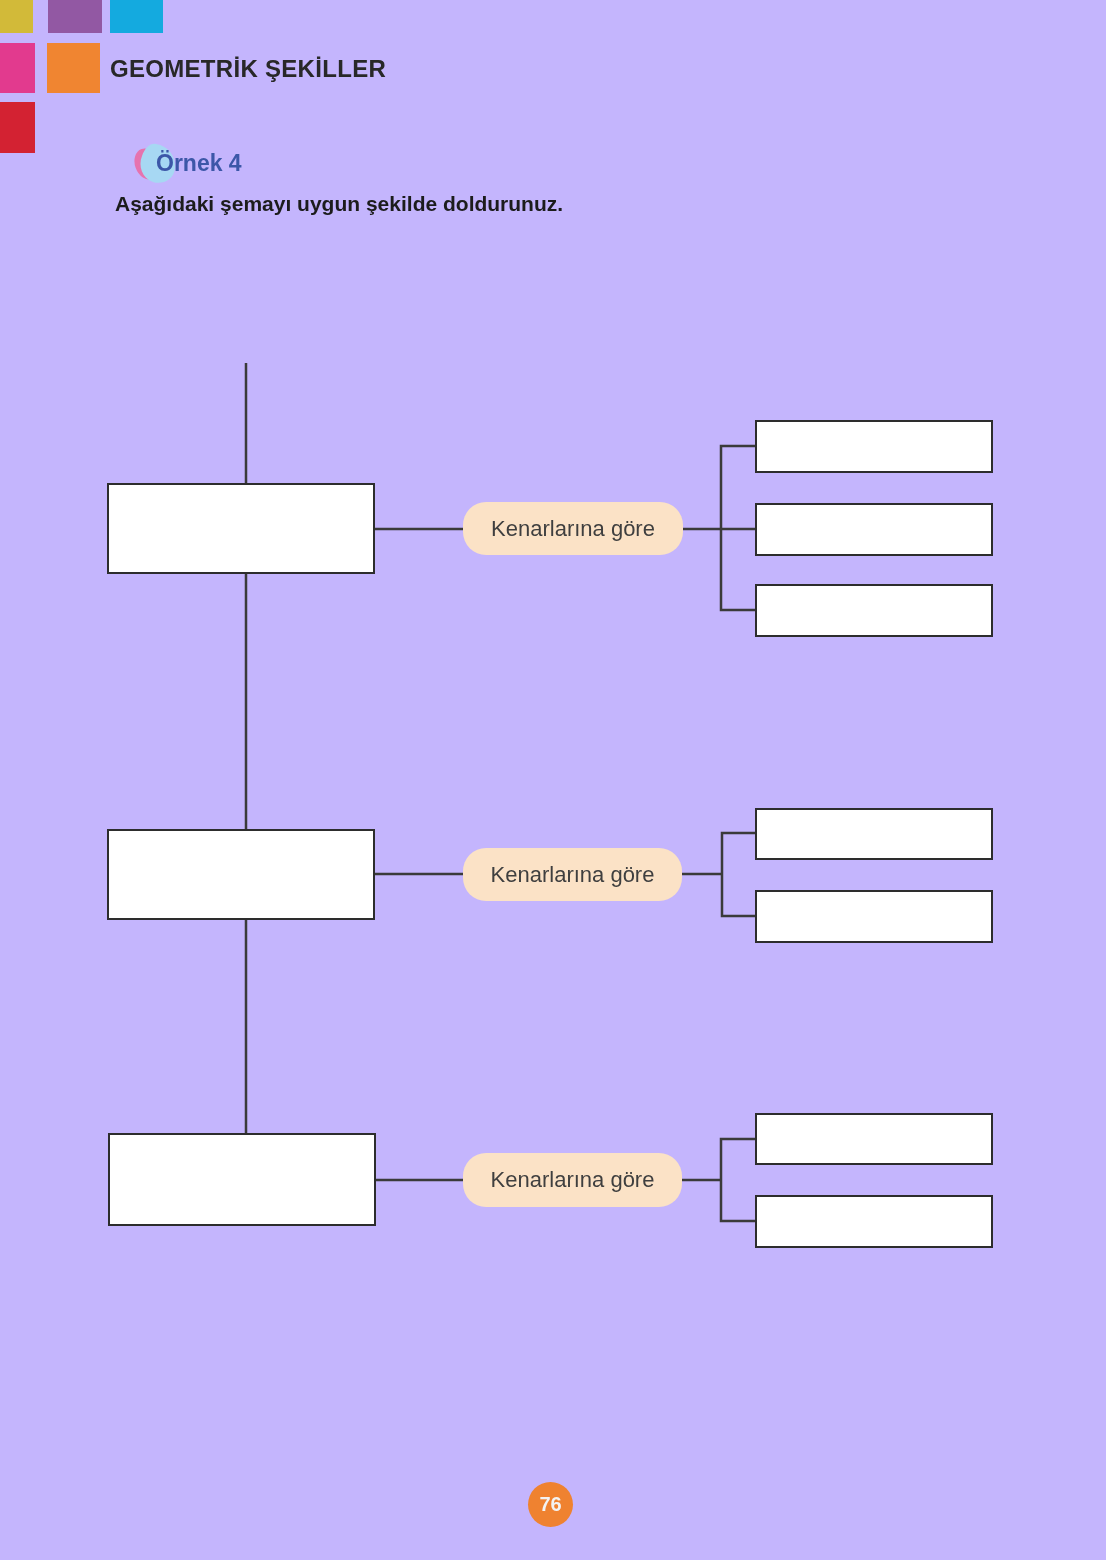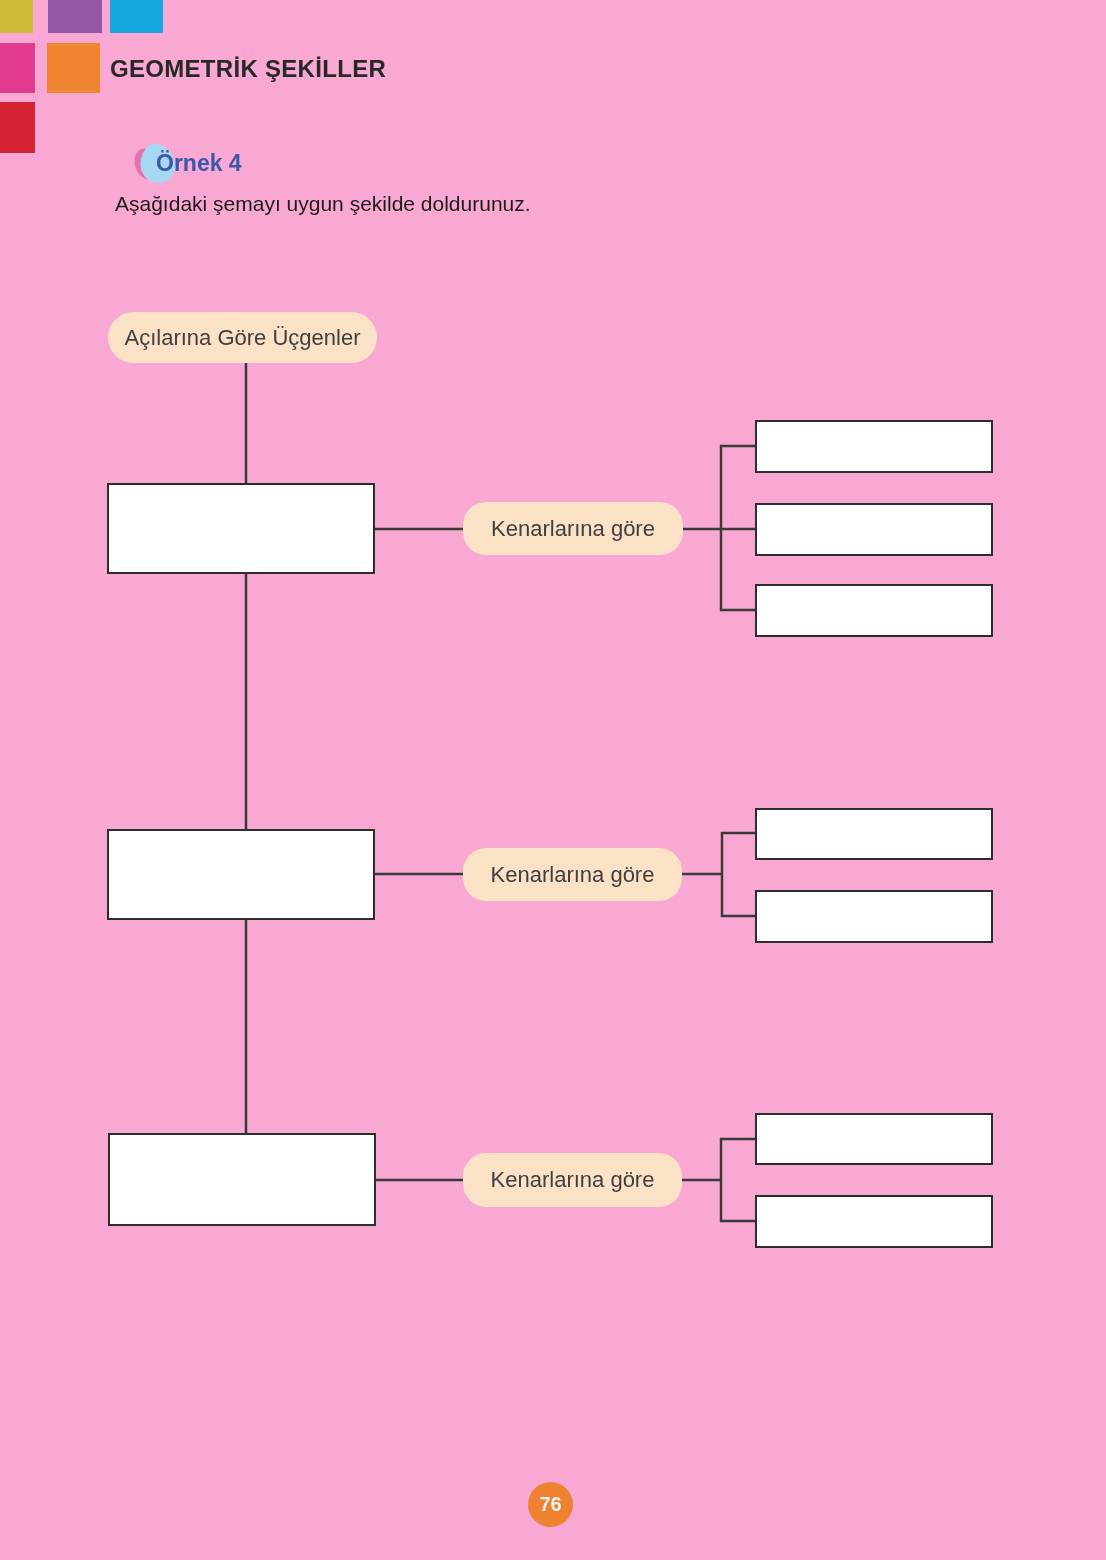--- a/index.html
+++ b/index.html
@@ -1,35 +1,35 @@
 <!DOCTYPE html>
 <html><head>
 <meta charset="utf-8">
 <style>
   * { margin:0; padding:0; box-sizing:border-box; }
   html,body { background:#ffffff; }
   .page {
-    position:relative; width:1106px; height:1560px; background:#f9a8d4;
+    position:relative; width:1106px; height:1560px; background:#c4b5fd;
     font-family:"Liberation Sans", sans-serif; overflow:hidden;
   }
   .sq { position:absolute; }
   .chapter-title {
     position:absolute; left:110px; top:55px;
     font-size:24px; font-weight:bold; color:#282828; letter-spacing:0.3px;
     white-space:nowrap;
   }
   .ornek { position:absolute; left:132px; top:138px; display:flex; align-items:center; height:50px; }
   .ornek-icon { width:52px; height:50px; flex:0 0 auto; }
   .ornek-label {
     margin-left:-28px; position:relative; z-index:2;
     font-size:23px; font-weight:bold; color:#3c57a8; white-space:nowrap;
   }
   .instruction {
     position:absolute; left:115px; top:192px;
-    font-size:21px; font-weight:normal; color:#1c1c1c; white-space:nowrap;
+    font-size:21px; font-weight:bold; color:#1c1c1c; white-space:nowrap;
   }
   .lines { position:absolute; left:0; top:0; width:1106px; height:1560px; }
   .lines path { stroke:#3a3a3a; stroke-width:2.5; fill:none; }
   .node {
     position:absolute; display:flex; align-items:center; justify-content:center;
     font-size:22px; color:#3f3f3f; white-space:nowrap;border-radius:23px;
   }
   .pill { border-radius:26px; }
   .blank { position:absolute; background:#ffffff; border:2.5px solid #2d2d2d; }
   .pagenum {
@@ -75,21 +75,20 @@
     <g>
       <path d="M375 874 H463 M682 874 H722"></path>
       <path d="M755 833 H722 V916 H755"></path>
     </g>
     <g>
       <path d="M376 1180 H463 M682 1180 H721"></path>
       <path d="M755 1139 H721 V1221 H755"></path>
     </g>
   </svg>
 
-  <div class="node pill" style="left: 108px; top: 312px; width: 269px; height: 51px; background-color: rgb(251, 226, 198);">Açılarına Göre Üçgenler</div>
 
   <div class="blank" style="left:107px;top:483px;width:268px;height:91px"></div>
   <div class="node" style="left: 463px; top: 502px; width: 220px; height: 53px; background-color: rgb(251, 226, 198);">Kenarlarına göre</div>
   <div class="blank" style="left:755px;top:420px;width:238px;height:53px"></div>
   <div class="blank" style="left:755px;top:503px;width:238px;height:53px"></div>
   <div class="blank" style="left:755px;top:584px;width:238px;height:53px"></div>
 
   <div class="blank" style="left:107px;top:829px;width:268px;height:91px"></div>
   <div class="node" style="left: 463px; top: 848px; width: 219px; height: 53px; background-color: rgb(251, 226, 198);">Kenarlarına göre</div>
   <div class="blank" style="left:755px;top:808px;width:238px;height:52px"></div>

